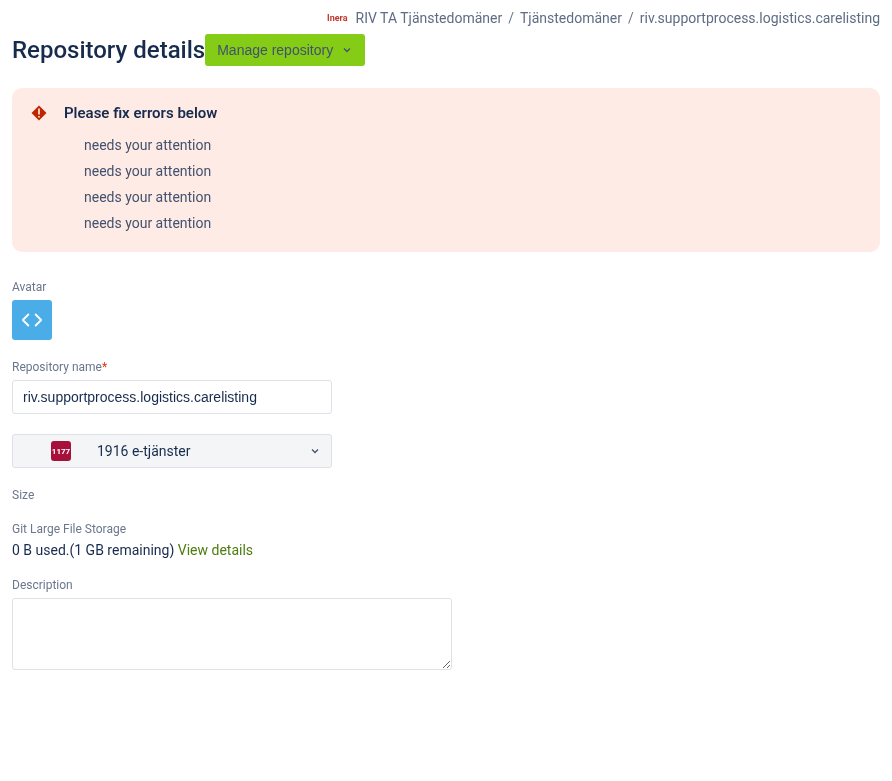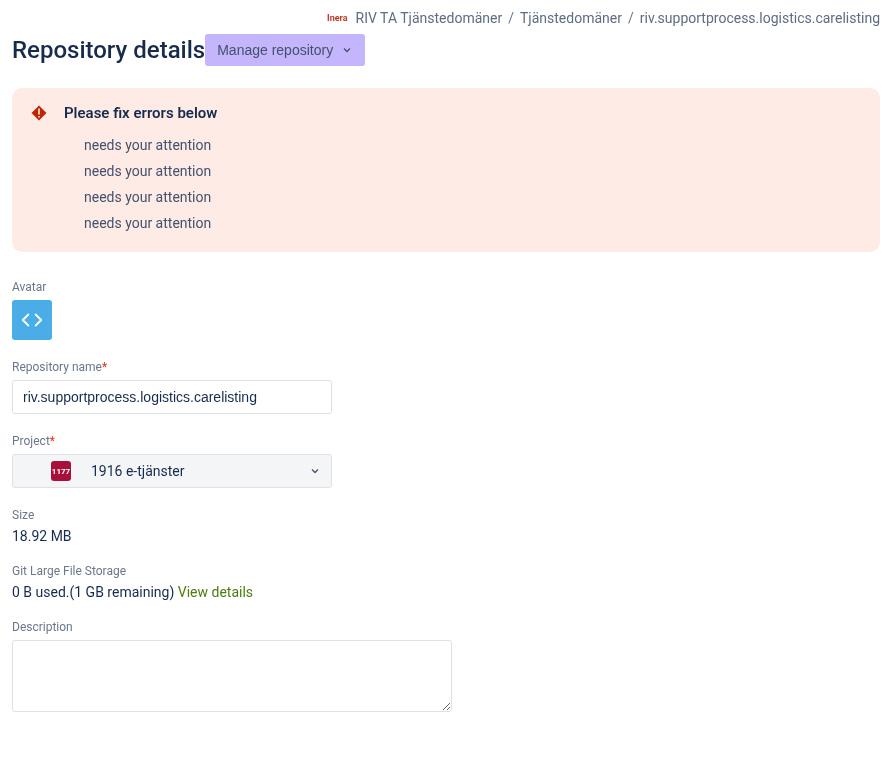--- a/index.html
+++ b/index.html
@@ -40,21 +40,21 @@
       justify-content: flex-start;
       align-items: center;
       margin-bottom: 22px;
     }
     .page-title {
       font-size: 24px;
       font-weight: 500;
       color: #172B4D;
     }
     .manage-btn {
-      background: #c4b5fd;
+      background: #84cc16;
       border: none;
       border-radius: 3px;
       padding: 8px 12px;
       font-size: 14px;
       color: #42526E;
       cursor: pointer;
       display: flex;
       align-items: center;
       gap: 8px;
     }
@@ -140,21 +140,21 @@
       border-radius: 3px;
       background: #F4F5F7;
       display: flex;
       align-items: center;
       justify-content: space-between;
       cursor: pointer;
     }
     .project-left {
       display: flex;
       align-items: center;
-      gap: 20px;
+      gap: 26px;
       padding-left: 28px;
     }
     .project-icon {
       width: 20px;
       height: 20px;
       background: #a8103c;
       border-radius: 3px;
       display: flex;
       align-items: center;
       justify-content: center;
@@ -243,37 +243,33 @@
 </div>
 
 <div class="form-section">
   <label class="field-label">
     <span>Repository name</span><span class="required-star">*</span>
   </label>
   <input type="text" class="text-input" value="riv.supportprocess.logistics.carelisting" style="">
 </div>
 
 <div class="form-section">
-  <label class="field-label">
-    <span>Project</span><span class="required-star">*</span>
-  </label>
   <div class="project-select">
     <div class="project-left">
       <div class="project-icon">1177</div>
       <span class="project-name">1916 e-tjänster</span>
     </div>
     <svg class="chevron-down" viewBox="0 0 24 24" fill="none" stroke="#42526E" stroke-width="2.5">
       <polyline points="6 9 12 15 18 9"></polyline>
     </svg>
   </div>
 </div>
 
 <div class="form-section">
   <label class="field-label">Size</label>
-  <div class="value-text">18.92 MB</div>
 </div>
 
 <div class="form-section">
   <label class="field-label">Git Large File Storage</label>
   <div class="value-text">
     <span>0 B used.(1 GB remaining) </span><a class="view-details-link">View details</a>
   </div>
 </div>
 
 <div class="form-section">

